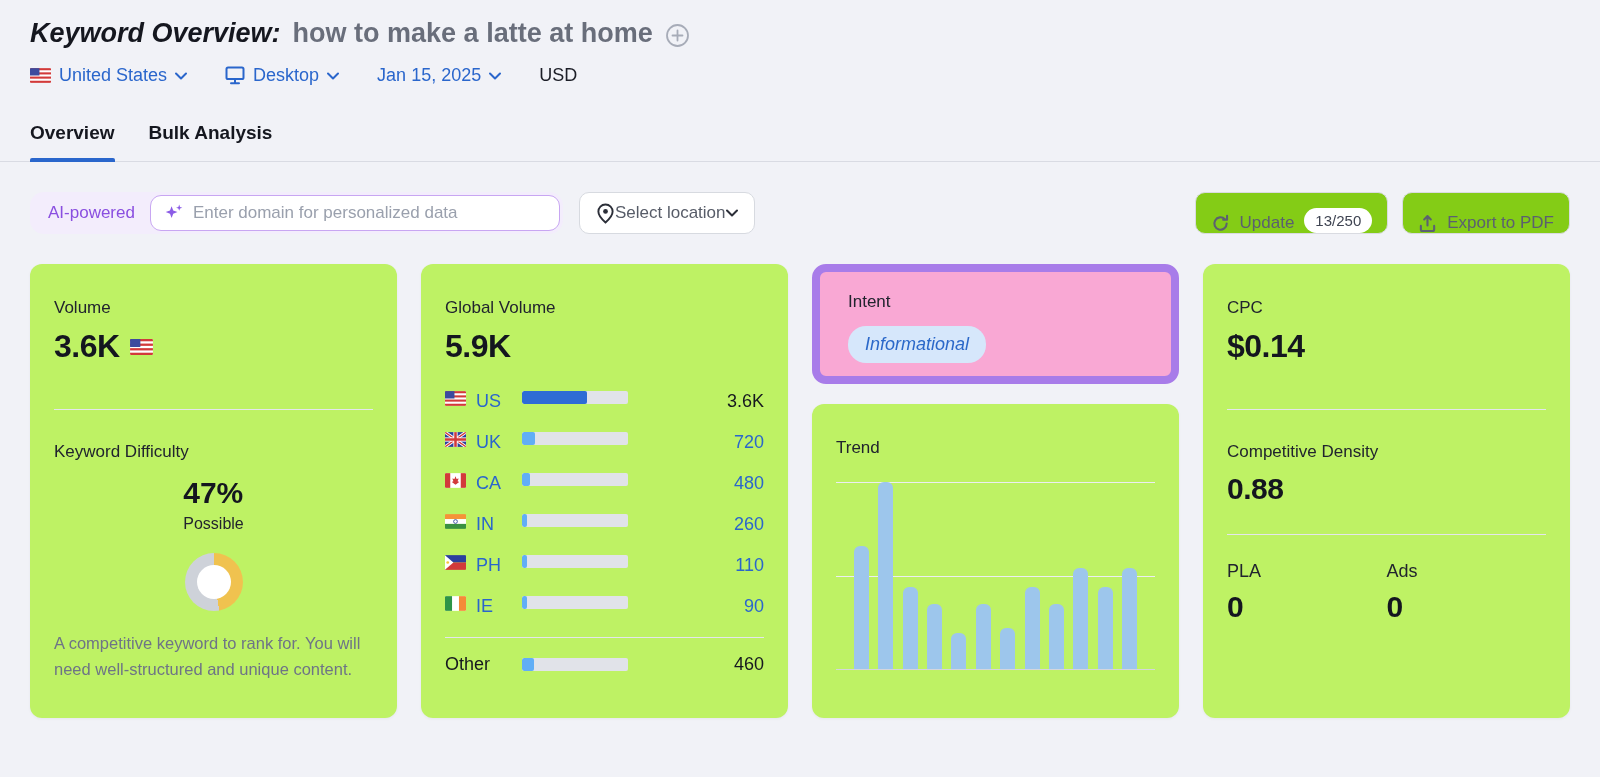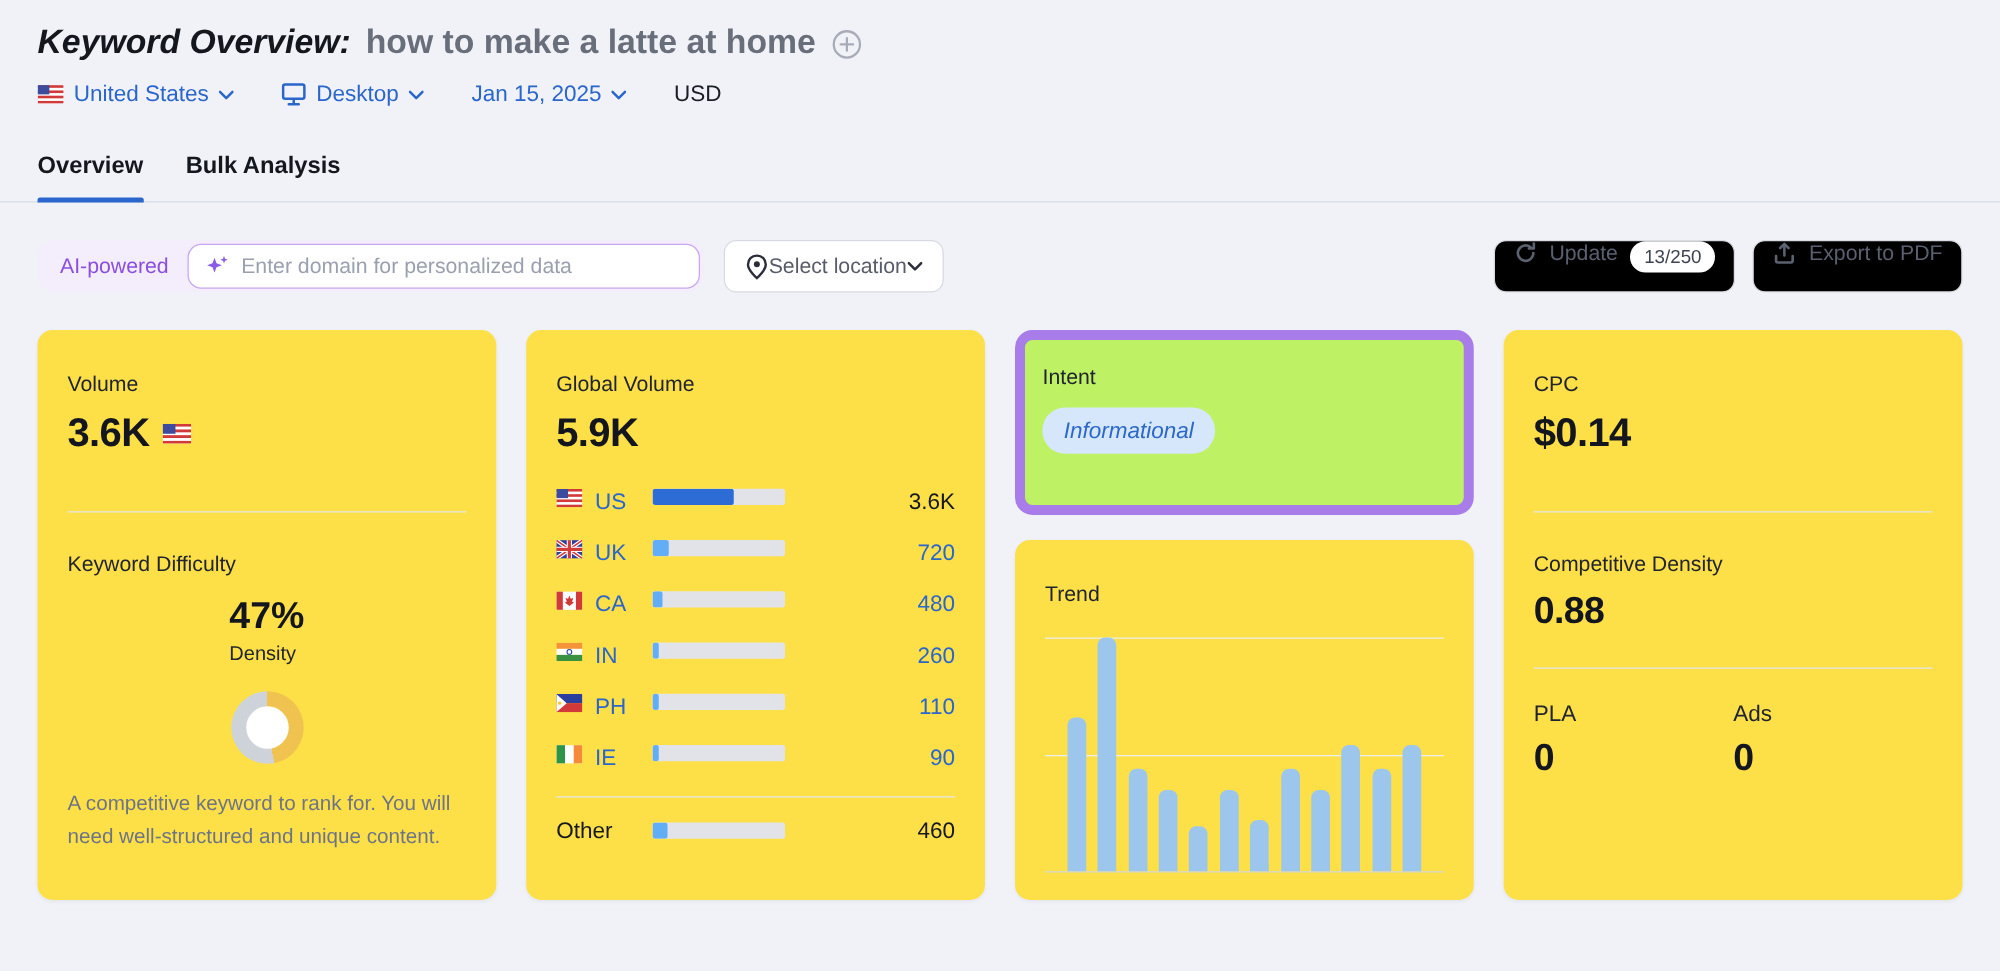--- a/index.html
+++ b/index.html
@@ -38,27 +38,27 @@
   .ai-input-wrap input { border:none; outline:none; font-size:17px; color:#3c3f4a; width:100%; font-family:inherit; background:transparent; }
   .ai-input-wrap input::placeholder { color:#9aa0ad; }
   .spark-icon { width:20px; height:20px; flex:0 0 auto; }
 
   .loc-btn { margin-left:16px; background:#fff; border:1px solid #d7dae0; border-radius:10px; height:42px; display:flex; align-items:center; padding:0 16px; cursor:pointer; }
   .loc-btn .lbl { font-size:17px; color:#575c68; }
   .loc-btn svg.chev { width:12px; height:8px; color:#2b2e38; }
   .pin-icon { width:19px; height:21px; }
 
   .right-btns { margin-left:auto; display:flex; gap:14px; }
-  .gbtn { background:#000000; border:1px solid #d9dbe1; border-radius:10px; height:42px; display:flex; align-items:flex-start; gap:10px; padding:0 15px; cursor:pointer; font-size:17px; color:#5b6070; font-weight:500; }
+  .gbtn { background:#84cc16; border:1px solid #d9dbe1; border-radius:10px; height:42px; display:flex; align-items:flex-end; gap:10px; padding:0 15px; cursor:pointer; font-size:17px; color:#5b6070; font-weight:500; }
   .quota { background:#fff; border-radius:999px; padding:4px 11px; font-size:15px; color:#3f4452; }
   .gbtn svg { width:19px; height:19px; }
 
   
   .cards { margin:30px 30px 0; display:grid; grid-template-columns:repeat(4,1fr); gap:24px; height:454px; }
-  .card { background:#fde047; border-radius:12px; padding:22px 24px; box-shadow:0 1px 3px rgba(30,34,60,0.05); }
+  .card { background:#bef264; border-radius:12px; padding:22px 24px; box-shadow:0 1px 3px rgba(30,34,60,0.05); }
   .metric-label { font-size:17px; color:#21242e; margin-top:12px; }
   .metric-value { font-size:32px; font-weight:700; color:#14161f; margin-top:10px; letter-spacing:-0.5px; }
   .vrow { display:flex; align-items:center; gap:10px; }
   .vrow .flag { width:23px; height:16px; }
   .card-divider { border:none; border-top:1px solid #e4e6ec; margin-top:44px; }
 
   
   .kd-row { display:flex; align-items:center; gap:20px; margin-top:14px;flex-direction:column; }
   .kd-pct { font-size:30px; font-weight:700; color:#14161f; }
   .kd-level { font-size:16px; color:#22242e; margin-top:5px; }
@@ -74,21 +74,21 @@
   .gv-fill { display:block; height:100%; background:#61aef6; border-radius:2px; min-width:5px; }
   .gv-fill.primary { background:#2e6cd5; }
   .gv-value { flex:1; text-align:right; font-size:18px; color:#2a66cc; }
   .gv-value.primary { color:#16181f; }
   .gv-sep { border:none; border-top:1px solid #e4e6ec; margin:10px 0 12px; }
   .gv-other { display:flex; align-items:center; gap:10px; height:28px; }
   .gv-other-label { font-size:18px; color:#16181f; width:67px; }
 
   
   .col3 { display:flex; flex-direction:column; gap:20px; }
-  .intent-wrap { height:148px; border:8px solid #a87ce9; border-radius:14px; background:#bef264; padding:18px 14px; }
+  .intent-wrap { height:120px; border:8px solid #a87ce9; border-radius:14px; background:#f9a8d4; padding:18px 28px; }
   .intent-badge { display:inline-block; margin-top:14px; background:#d6e7fb; color:#2b68c9; font-size:18px; padding:8px 17px; border-radius:18px;font-style:italic; }
   .trend-card { flex:1; }
   .chart { position:relative; height:188px; margin-top:24px; }
   .grid-line { position:absolute; left:0; right:0; height:1px; background:#eceef2; }
   .grid-line.top { top:0; }
   .grid-line.mid { top:50%; }
   .grid-line.base { bottom:0; background:#d4d6dc; }
   .tbars { position:absolute; left:0; right:0; top:0; bottom:1px; display:flex; align-items:flex-end; justify-content:space-between; padding:0 18px; }
   .tbar { width:15px; background:#9dc6ec; border-radius:6px 6px 0 0; }
 
@@ -218,21 +218,21 @@
               </g>
               <rect width="9" height="7" fill="#3c4b9e"></rect>
             </svg>
           </span>
       </div>
       <hr class="card-divider">
       <div class="metric-label" style="margin-top:32px">Keyword Difficulty</div>
       <div class="kd-row">
         <div>
           <div class="kd-pct">47%</div>
-          <div class="kd-level">Density</div>
+          <div class="kd-level">Possible</div>
         </div>
         <div class="donut" id="kd-donut" style="background: conic-gradient(rgb(240, 194, 79) 0deg, rgb(240, 194, 79) 47%, rgb(206, 210, 217) 47%, rgb(206, 210, 217) 100%);"></div>
       </div>
       <p class="kd-desc">A competitive keyword to rank for. You will need well-structured and unique content.</p>
     </section>
 
     <section class="card">
       <div class="metric-label">Global Volume</div>
       <div class="metric-value">5.9K</div>
       <div class="gv-rows" id="gv-rows">

